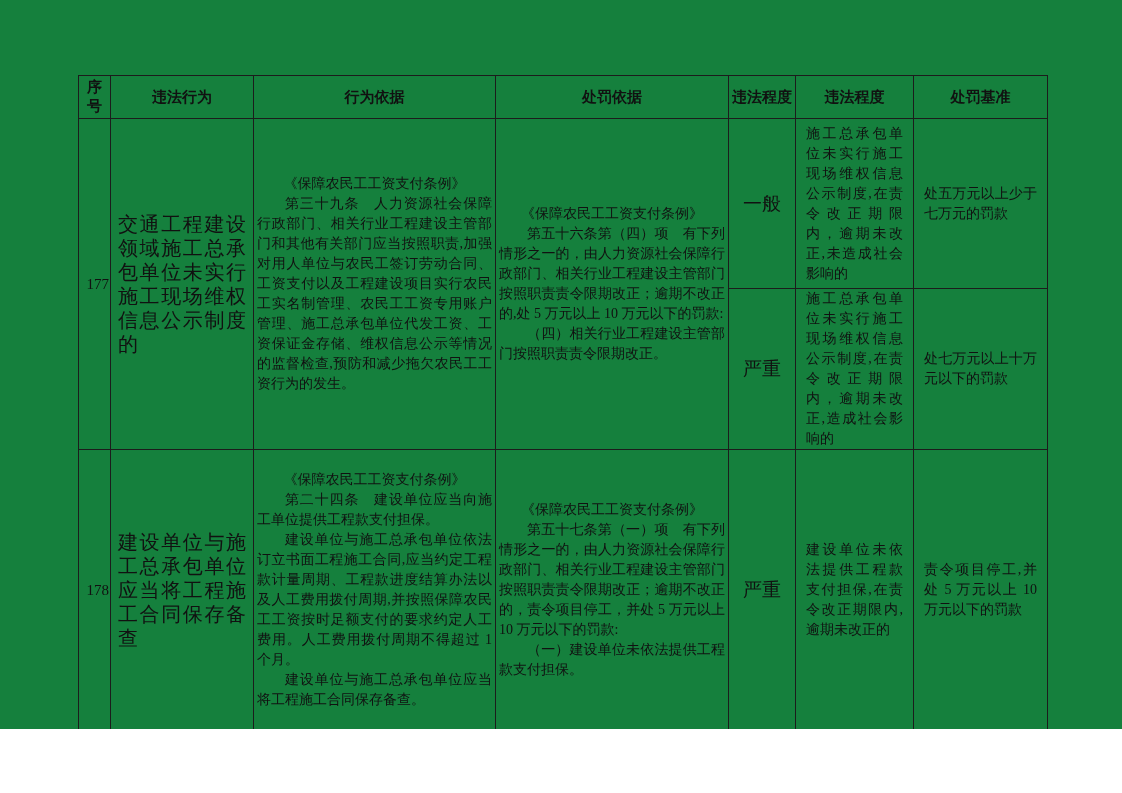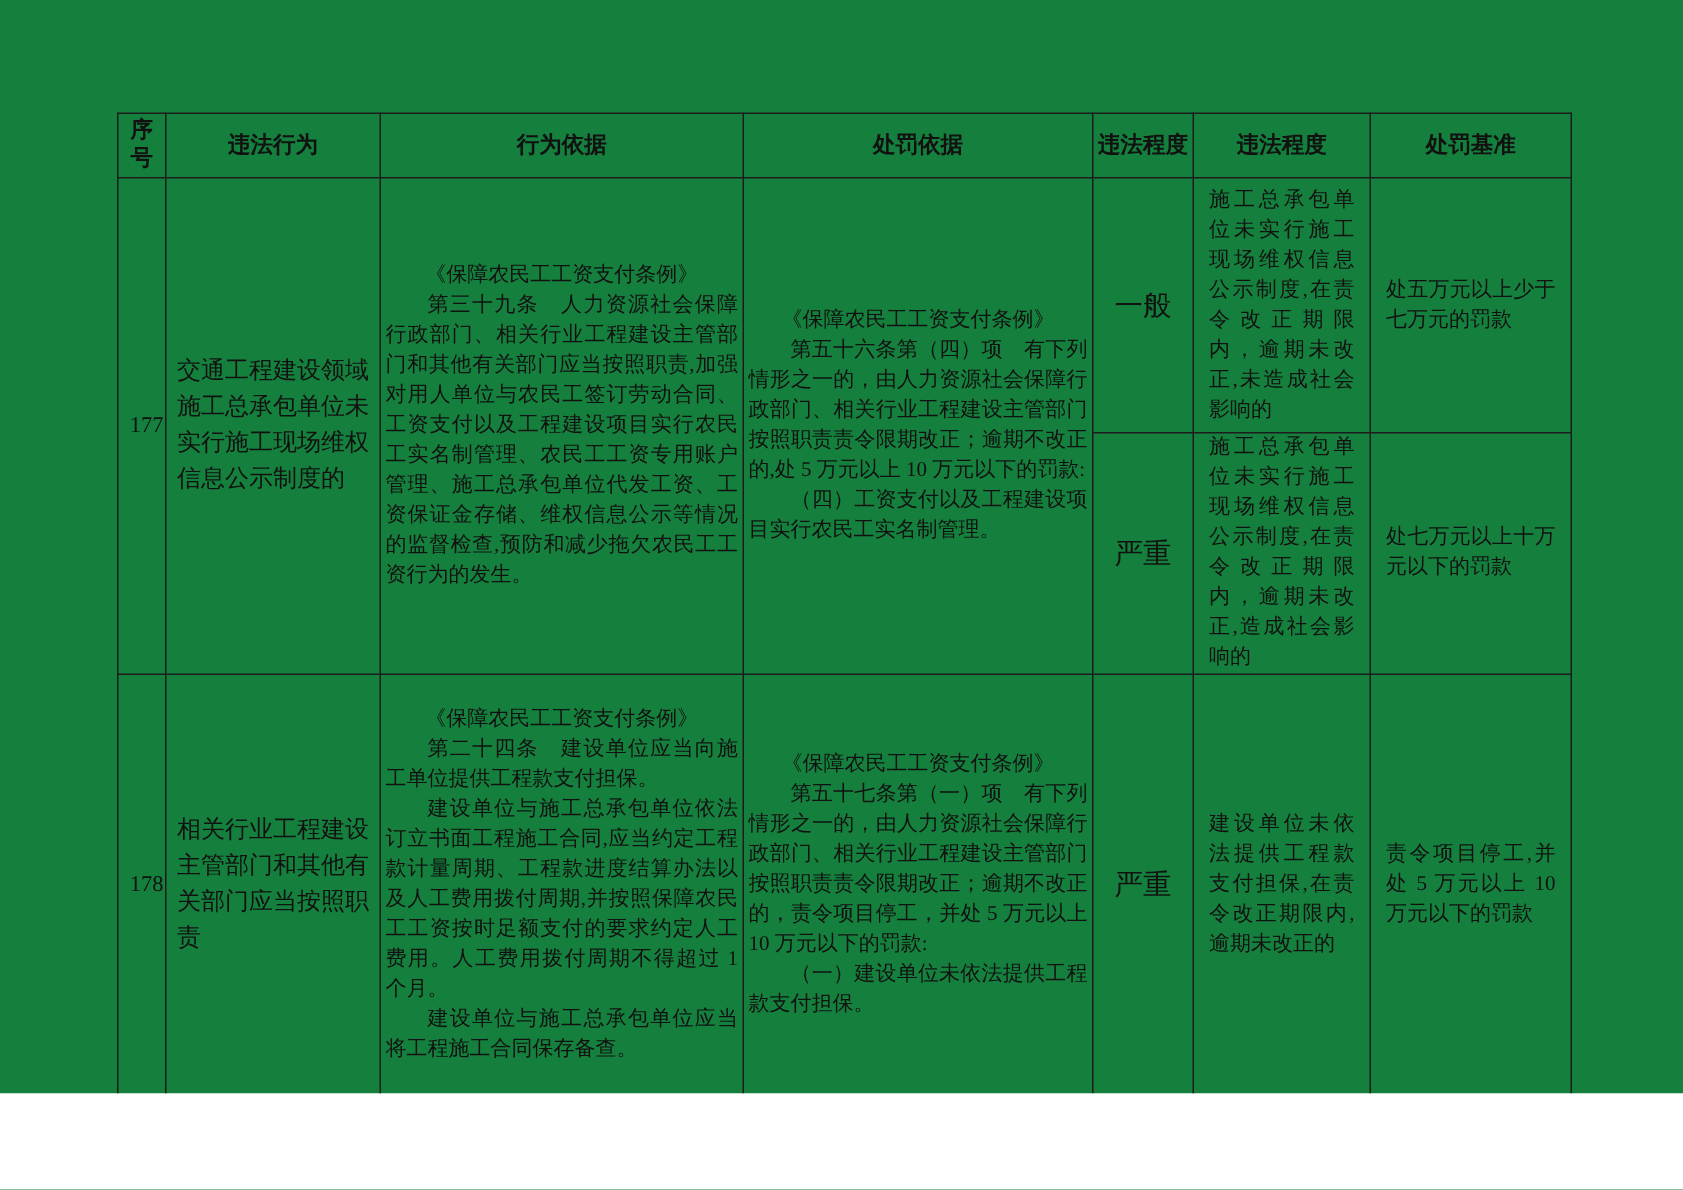--- a/index.html
+++ b/index.html
@@ -43,21 +43,21 @@
   tr.r177b { height: 147px; }
   tr.r178 { height: 281px; }
 
   td.serial {
     text-align: right;
     font-size: 15px;
     font-family: "Liberation Serif", "DejaVu Serif", serif;
   }
   td.violation {
     padding: 0 7px;
-    font-size: 16px;
+    font-size: 20px;
     line-height: 24px;
     text-align: justify;
     font-family: Liberation Serif, serif;
   }
   td.legal {
     padding: 17px 3px;
     font-size: 14px;
     line-height: 20px;
   }
   td.legal p { margin: 0; }
@@ -126,34 +126,34 @@
       <tr class="r177a">
         <td class="serial" rowspan="2">177</td>
         <td class="violation" rowspan="2">交通工程建设领域施工总承包单位未实行施工现场维权信息公示制度的</td>
         <td class="legal" rowspan="2">
           <p class="doc-title">《保障农民工工资支付条例》</p>
           <p class="para">第三十九条　人力资源社会保障行政部门、相关行业工程建设主管部门和其他有关部门应当按照职责,加强对用人单位与农民工签订劳动合同、工资支付以及工程建设项目实行农民工实名制管理、农民工工资专用账户管理、施工总承包单位代发工资、工资保证金存储、维权信息公示等情况的监督检查,预防和减少拖欠农民工工资行为的发生。</p>
         </td>
         <td class="legal" rowspan="2">
           <p class="doc-title">《保障农民工工资支付条例》</p>
           <p class="para">第五十六条第（四）项　有下列情形之一的，由人力资源社会保障行政部门、相关行业工程建设主管部门按照职责责令限期改正；逾期不改正的,处 5 万元以上 10 万元以下的罚款:</p>
-          <p class="para">（四）工资支付以及工程建设项目实行农民工实名制管理。</p>
+          <p class="para">（四）相关行业工程建设主管部门按照职责责令限期改正。</p>
         </td>
         <td class="degree">一般</td>
         <td class="circumstance">施工总承包单位未实行施工现场维权信息公示制度,在责令改正期限内，逾期未改正,未造成社会影响的</td>
         <td class="benchmark">处五万元以上少于七万元的罚款</td>
       </tr>
       <tr class="r177b">
         <td class="degree">严重</td>
         <td class="circumstance">施工总承包单位未实行施工现场维权信息公示制度,在责令改正期限内，逾期未改正,造成社会影响的</td>
         <td class="benchmark">处七万元以上十万元以下的罚款</td>
       </tr>
       <tr class="r178">
         <td class="serial">178</td>
-        <td class="violation">相关行业工程建设主管部门和其他有关部门应当按照职责</td>
+        <td class="violation">建设单位与施工总承包单位应当将工程施工合同保存备查</td>
         <td class="legal">
           <p class="doc-title">《保障农民工工资支付条例》</p>
           <p class="para">第二十四条　建设单位应当向施工单位提供工程款支付担保。</p>
           <p class="para">建设单位与施工总承包单位依法订立书面工程施工合同,应当约定工程款计量周期、工程款进度结算办法以及人工费用拨付周期,并按照保障农民工工资按时足额支付的要求约定人工费用。人工费用拨付周期不得超过 1 个月。</p>
           <p class="para">建设单位与施工总承包单位应当将工程施工合同保存备查。</p>
         </td>
         <td class="legal">
           <p class="doc-title">《保障农民工工资支付条例》</p>
           <p class="para">第五十七条第（一）项　有下列情形之一的，由人力资源社会保障行政部门、相关行业工程建设主管部门按照职责责令限期改正；逾期不改正的，责令项目停工，并处 5 万元以上 10 万元以下的罚款:</p>
           <p class="para">（一）建设单位未依法提供工程款支付担保。</p>

